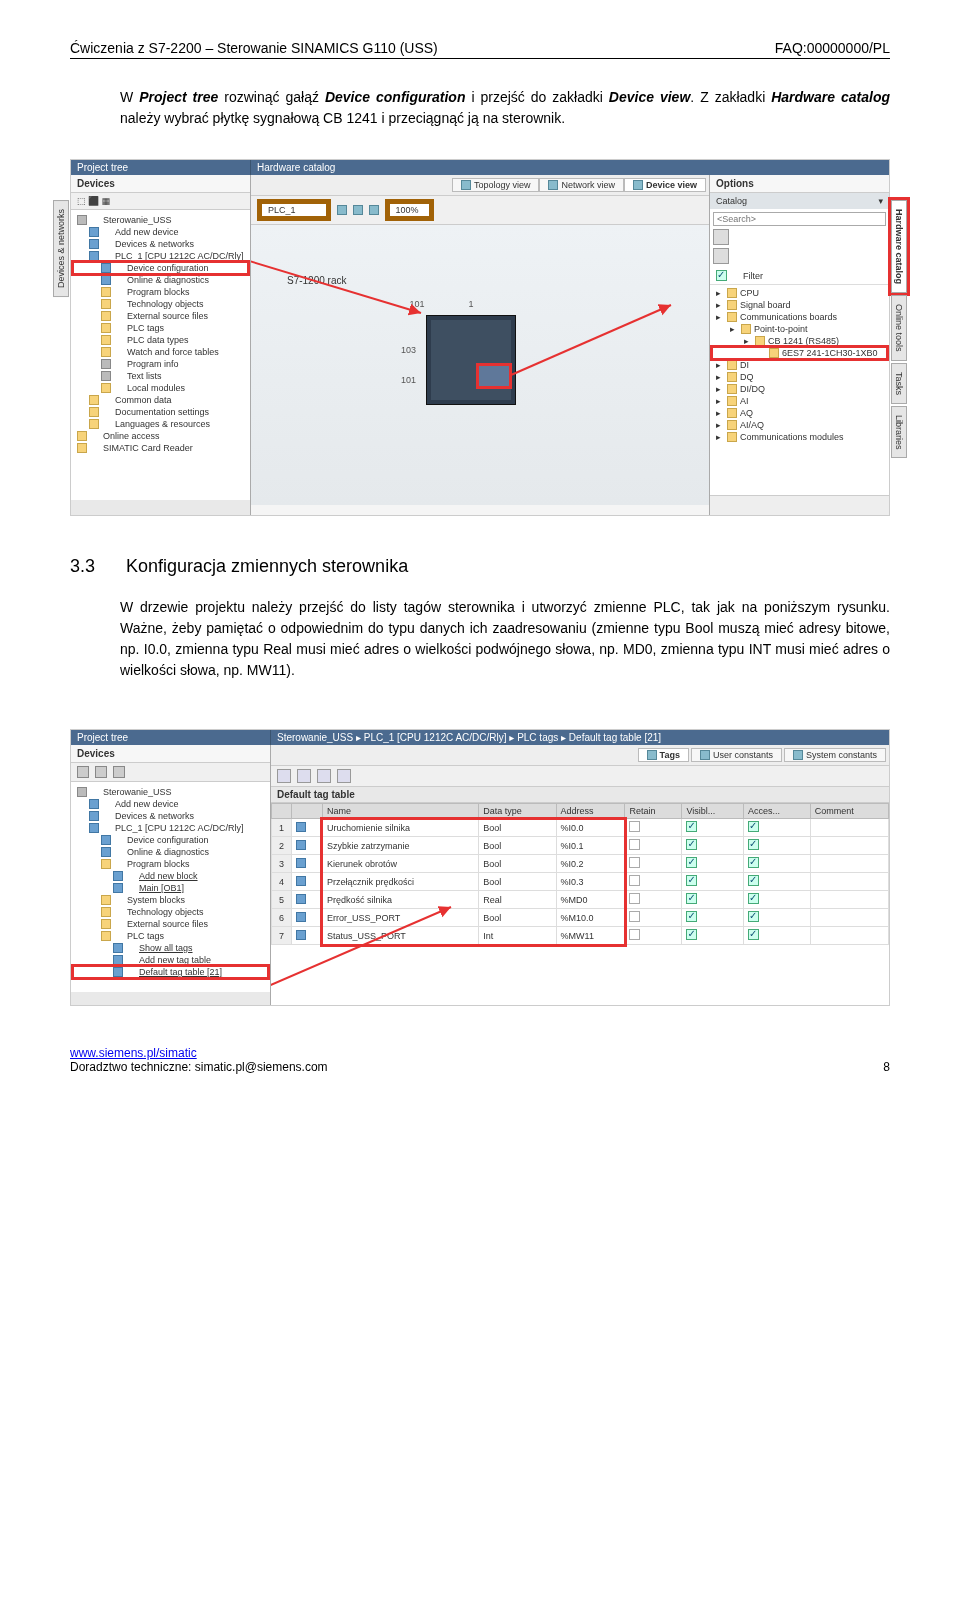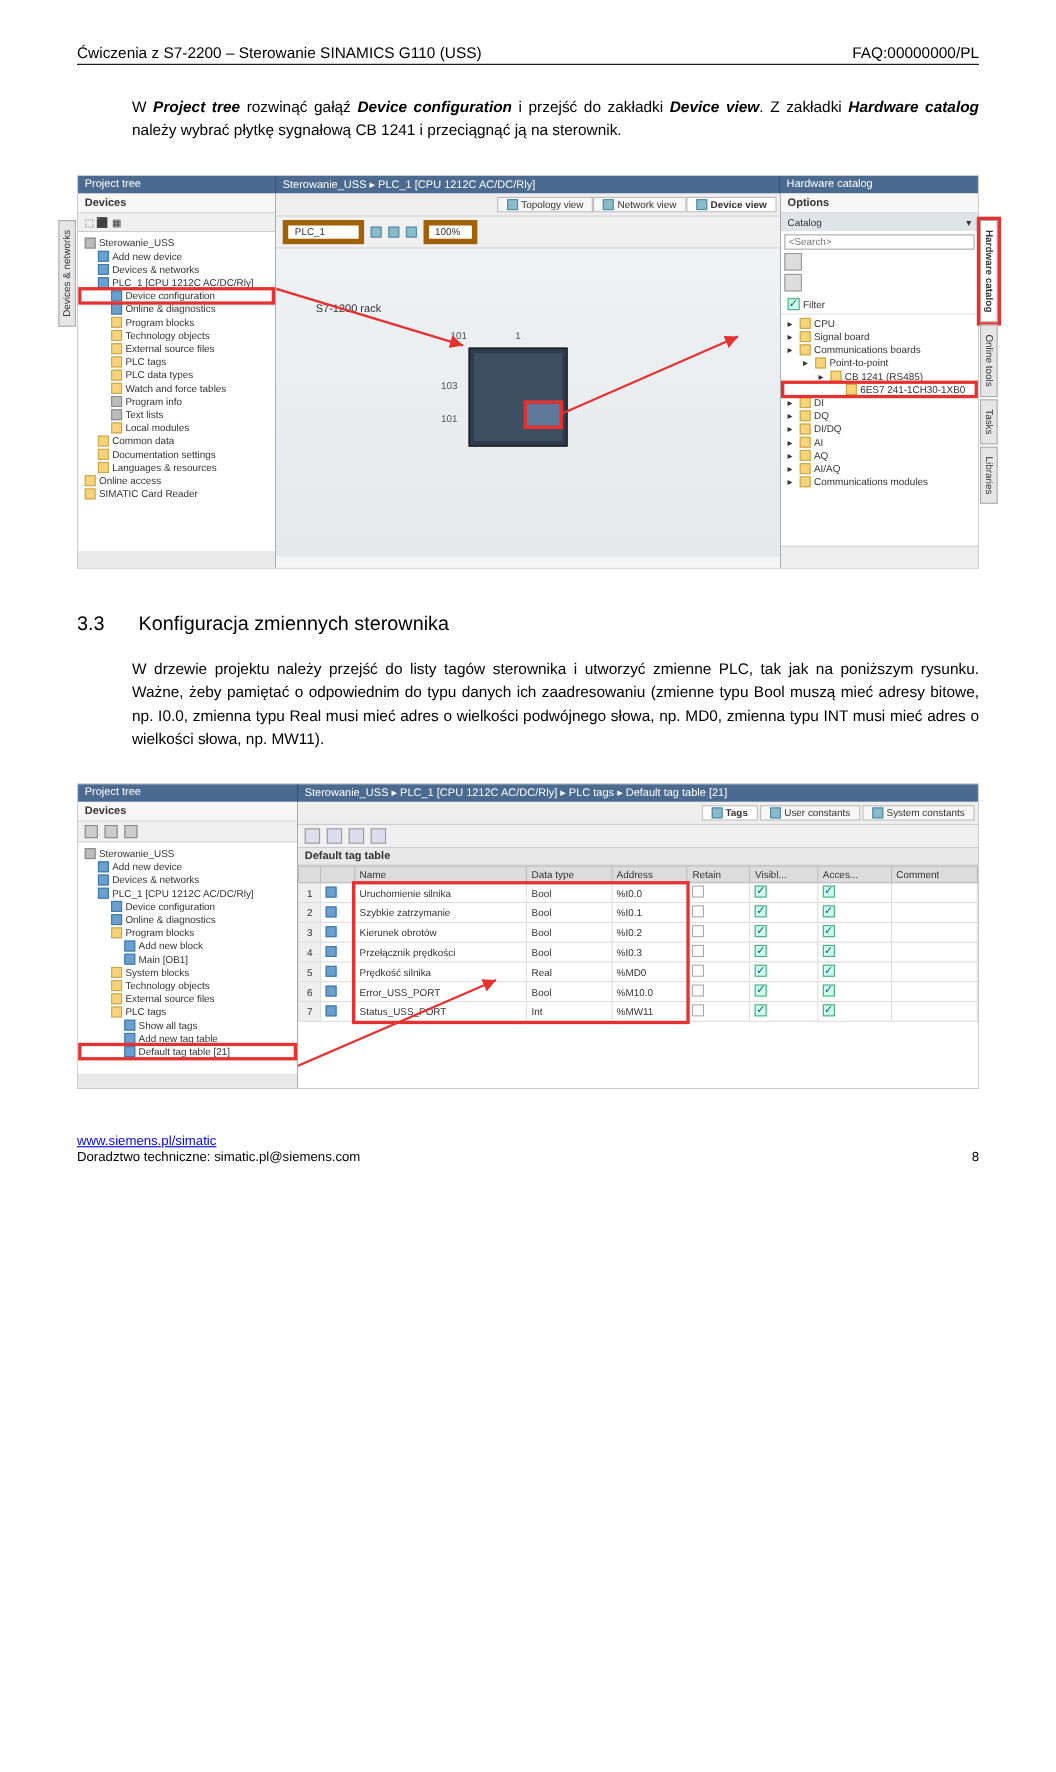--- a/index.html
+++ b/index.html
@@ -65,27 +65,27 @@
     font-weight: bold;
     border-bottom: 1px solid #ccc;
     font-size: 10px;
   }
   .ss1-left .toolbar-row { padding: 3px 6px; border-bottom: 1px solid #ccc; background: #f0f0f0; }
   .ss1-tree { background: #fff; padding: 4px 2px; height: 290px; overflow: hidden; }
   .tree-item {
     display: flex;
     align-items: center;
     padding: 1px 0 1px 4px;
-    gap: 3px;
+    gap: 16px;
     white-space: nowrap;
   }
   .ti-i1 { padding-left: 4px; }
   .ti-i2 { padding-left: 16px; }
   .ti-i3 { padding-left: 28px; }
-  .ti-i4 { padding-left: 40px; }
+  .ti-i4 { padding-left: 40px; text-decoration: underline; }
   .tree-icon {
     width: 10px; height: 10px;
     background: #8aa;
     display: inline-block;
     border: 1px solid #678;
   }
   .tree-icon.folder { background: #f7d37a; border-color: #c9a64b; }
   .tree-icon.blue { background: #6aa0d0; border-color: #4177a4; }
   .tree-icon.grey { background: #bbb; border-color: #888; }
   .tree-item.highlight {
@@ -229,21 +229,21 @@
     gap: 20px;
     font-size: 18px;
     margin: 30px 0 20px 0;
   }
   .section-heading .num { width: 36px; }
   .body-text {
     font-size: 14px;
     line-height: 1.5;
     margin-left: 50px;
     text-align: justify;
-    margin-bottom: 30px;
+    margin-bottom: 48px;
   }
 
   
   .screenshot2 { margin-bottom: 40px; }
   .ss2-titlebar { display:flex; background:#4b6a8f; color:#fff; font-size:10px; }
   .ss2-titlebar .col { padding: 2px 6px; }
   .ss2-titlebar .col1 { width: 200px; border-right:1px solid #3a5470; }
   .ss2-titlebar .col2 { flex:1; }
   .ss2-body { display:flex; height: 260px; }
   .ss2-left {
@@ -309,21 +309,20 @@
   <p class="intro-text">
     <span>W </span><span class="bolditalic">Project tree</span><span> rozwinąć gałąź </span><span class="bolditalic">Device configuration</span><span> i przejść do zakładki </span><span class="bolditalic">Device view</span><span>. Z zakładki </span><span class="bolditalic">Hardware catalog</span><span> należy wybrać płytkę sygnałową CB 1241 i przeciągnąć ją na sterownik.</span>
   </p>
 
   <div class="screenshot1">
     <div class="vtabs-left">
        <div class="vtab">Devices &amp; networks</div>
     </div>
     <div class="ss1-titlebar">
       <div class="col col1">Project tree</div>
-      <div class="col col2">Sterowanie_USS  ▸  PLC_1 [CPU 1212C AC/DC/Rly]</div>
       <div class="col col3">Hardware catalog</div>
     </div>
     <div class="ss1-body">
 
       <div class="ss1-left">
         <div class="devices-hdr">Devices</div>
         <div class="toolbar-row">⬚ ⬛ ▦</div>
         <div class="ss1-tree" id="ss1-tree">
             <div class="tree-item ti-i1">
               <span class="tree-icon grey"></span>

